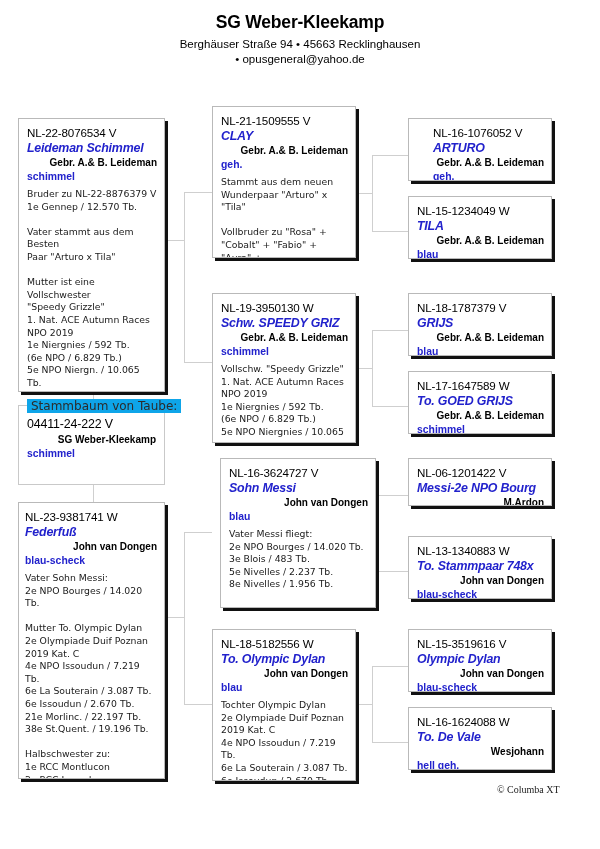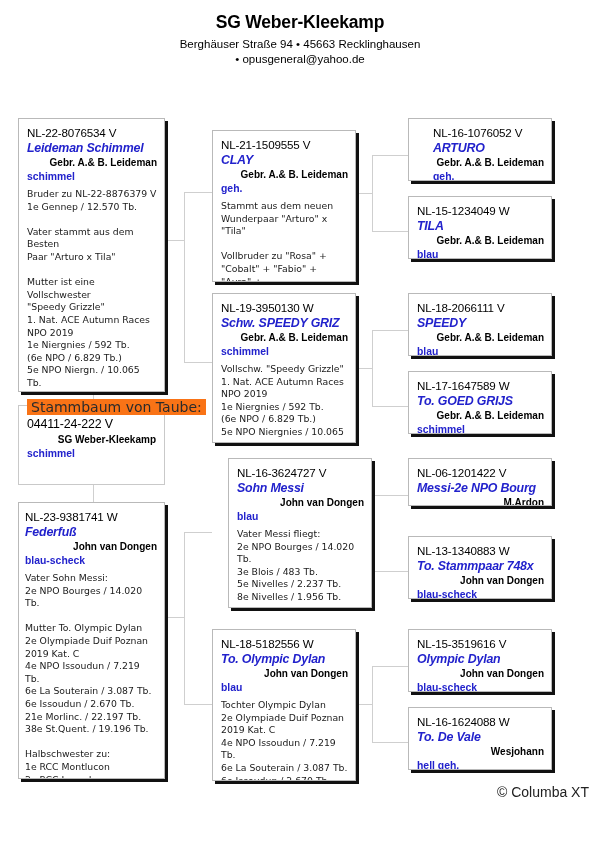--- a/index.html
+++ b/index.html
@@ -99,42 +99,42 @@
     position: absolute;
     box-sizing: border-box;
     border: 1px solid #c9c9c9;
     background: #ffffff;
     padding: 10px 8px 6px 8px;
   }
   .subject .legend {
     position: absolute;
     top: -7px;
     left: 8px;
-    background: #f97316;
+    background: #0ea5e9;
     padding: 0 4px;
     font-family: "DejaVu Sans", sans-serif;
-    font-size: 14px;
+    font-size: 12px;
     color: #2b2b2b;
     white-space: nowrap;
   }
   .subject .ring { font-size: 12.4px; line-height: 17px; }
 
   
   .conn {
     position: absolute;
     background: #cfcfcf;
   }
   .conn.h { height: 1px; }
   .conn.v { width: 1px; }
 
   
   #footer {
     position: absolute;
-    font-family: Liberation Sans, sans-serif;
-    font-size: 14px;
+    font-family: Liberation Serif, serif;
+    font-size: 10px;
     color: #222;
     white-space: nowrap;
   }
 </style>
 </head>
 <body>
 
 <div id="header">
   <div class="club">SG Weber-Kleekamp</div>
   <div class="addr">Berghäuser Straße 94 • 45663 Recklinghausen</div>
@@ -220,21 +220,21 @@
 6e Issoudun / 2.670 Tb.
 21e Morlinc. / 22.197 Tb.
 38e St.Quent. / 19.196 Tb.
 
 Halbschwester zu:
 1e RCC Montlucon
 2e RCC Issoudun
 2e RCC Orleans</div>
 </div>
 
-<div class="card" style="left:212px; top:130px; width:144px; height:152px;">
+<div class="card" style="left:212px; top:106px; width:144px; height:152px;">
   <div class="ring">NL-21-1509555 V</div>
   <div class="name">CLAY</div>
   <div class="breeder">Gebr. A.&amp; B. Leideman</div>
   <div class="colour">geh.</div>
   <div class="notes">Stammt aus dem neuen
 Wunderpaar "Arturo" x "Tila"
 
 Vollbruder zu "Rosa" +
 "Cobalt" + "Fabio" + "Aura" +
 "Nancy" + "Haley" + "Talent" +</div>
@@ -246,21 +246,21 @@
   <div class="breeder">Gebr. A.&amp; B. Leideman</div>
   <div class="colour">schimmel</div>
   <div class="notes">Vollschw. "Speedy Grizzle"
 1. Nat. ACE Autumn Races
 NPO 2019
 1e Niergnies / 592 Tb.
 (6e NPO / 6.829 Tb.)
 5e NPO Niergnies / 10.065</div>
 </div>
 
-<div class="card" style="left:228px; top:458px; width:144px; height:150px;">
+<div class="card" style="left:220px; top:458px; width:156px; height:150px;">
   <div class="ring">NL-16-3624727 V</div>
   <div class="name">Sohn Messi</div>
   <div class="breeder">John van Dongen</div>
   <div class="colour">blau</div>
   <div class="notes">Vater Messi fliegt:
 2e NPO Bourges / 14.020 Tb.
 3e Blois / 483 Tb.
 5e Nivelles / 2.237 Tb.
 8e Nivelles / 1.956 Tb.</div>
 </div>
@@ -286,22 +286,22 @@
 </div>
 
 <div class="card" style="left:408px; top:196px; width:144px; height:63px;">
   <div class="ring">NL-15-1234049 W</div>
   <div class="name">TILA</div>
   <div class="breeder">Gebr. A.&amp; B. Leideman</div>
   <div class="colour">blau</div>
 </div>
 
 <div class="card" style="left:408px; top:293px; width:144px; height:63px;">
-  <div class="ring">NL-18-2066111 V</div>
-  <div class="name">SPEEDY</div>
+  <div class="ring">NL-18-1787379 V</div>
+  <div class="name">GRIJS</div>
   <div class="breeder">Gebr. A.&amp; B. Leideman</div>
   <div class="colour">blau</div>
 </div>
 
 <div class="card" style="left:408px; top:371px; width:144px; height:63px;">
   <div class="ring">NL-17-1647589 W</div>
   <div class="name">To. GOED GRIJS</div>
   <div class="breeder">Gebr. A.&amp; B. Leideman</div>
   <div class="colour">schimmel</div>
 </div>

